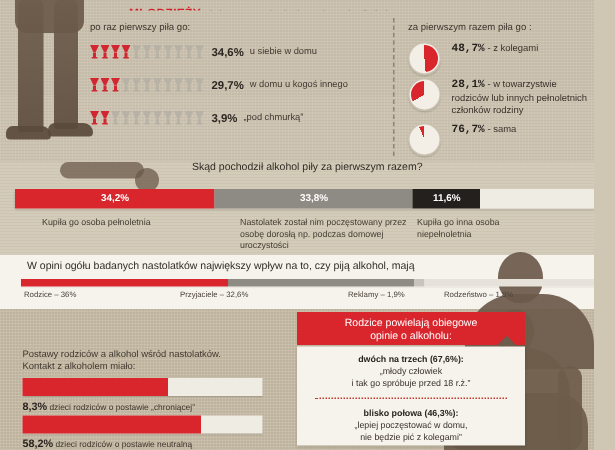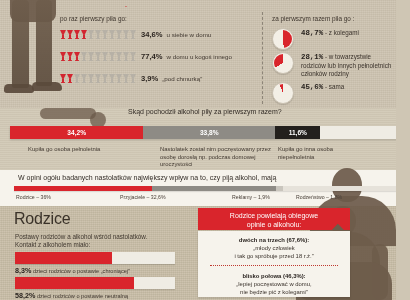--- a/index.html
+++ b/index.html
@@ -276,21 +276,21 @@
           <i></i>
           <b></b>
           <s></s>
         </span>
         <span class="g off">
           <i></i>
           <b></b>
           <s></s>
         </span>
     </span>
-    <span class="pct-left">77,4%</span>
+    <span class="pct-left">29,7%</span>
     <span class="desc-left">w domu u kogoś innego</span>
   </div>
 
   <div class="row-glass" style="top:74px">
     <span class="glasses">
       <span class="g on">
           <i></i>
           <b></b>
           <s></s>
         </span>
@@ -371,21 +371,21 @@
       <span class="p">28,1%</span>
       <span>- w towarzystwie rodziców lub innych pełnoletnich członków rodziny</span>
     </span>
   </div>
 
   <div class="pie-row" style="top:82px">
     <span class="pie">
       <span class="slice" style="background:conic-gradient(#f3efe6 0 93.7%,#d9252c 93.7% 100%)"></span>
     </span>
     <span class="pie-txt">
-      <span class="p">45,6%</span>
+      <span class="p">76,7%</span>
       <span>- sama</span>
     </span>
   </div>
 
   <div class="mid-q">Skąd pochodził alkohol piły za pierwszym razem?</div>
   <div class="stack">
     <div class="seg red" style="width:34.2%">34,2%</div>
     <div class="seg gray" style="width:33.8%">33,8%</div>
     <div class="seg black" style="width:11.6%">11,6%</div>
     <div class="seg white" style="width:20.4%"></div>
@@ -399,21 +399,20 @@
     <div class="ob red" style="width:36%"></div>
     <div class="ob gray" style="width:32.6%"></div>
     <div class="ob lgray" style="width:1.9%"></div>
     <div class="ob pale" style="width:29.5%"></div>
   </div>
   <div class="op-lbl" style="left:16px">Rodzice – 36%</div>
   <div class="op-lbl" style="left:120px">Przyjaciele – 32,6%</div>
   <div class="op-lbl" style="left:232px">Reklamy – 1,9%</div>
   <div class="op-lbl" style="left:296px">Rodzeństwo – 1,8%</div>
 
-  <div class="r-head">Rodzice</div>
   <div class="r-sub">
     <span>Postawy rodziców a alkohol wśród nastolatków.</span><br>
     <span>Kontakt z alkoholem miało:</span>
   </div>
 
   <div class="pbar pbar1">
     <div class="fill" style="width:60.9%"></div>
   </div>
   <div class="plab plab1">
     <span class="num">8,3%</span>

